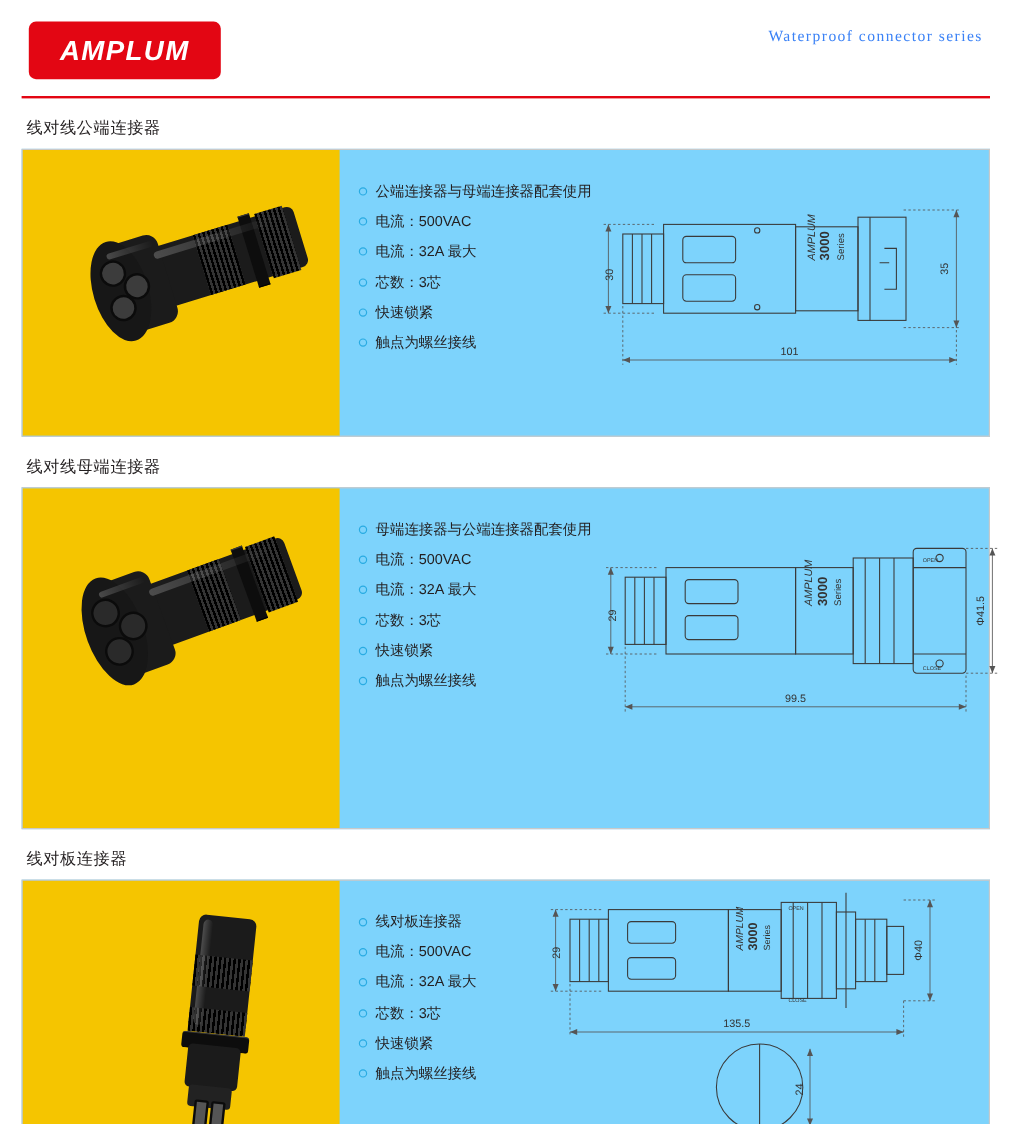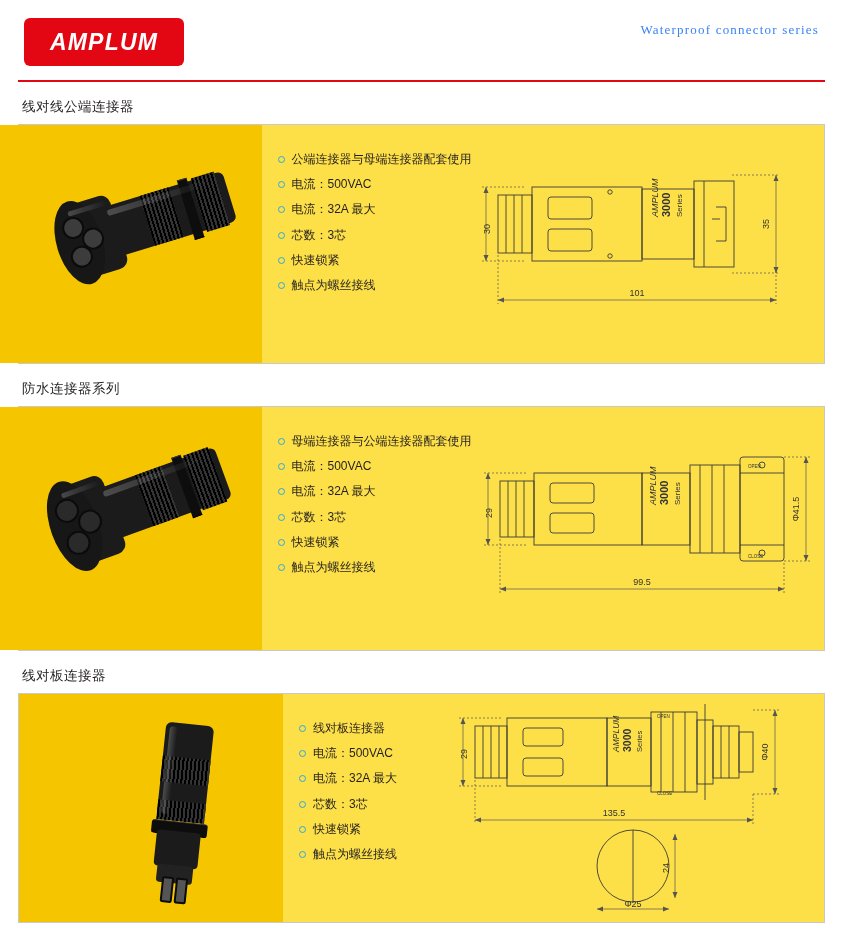--- a/index.html
+++ b/index.html
@@ -73,25 +73,24 @@
     font-weight: normal;
     color: #231f20;
     margin: 16px 0 8px 4px;
     letter-spacing: 0.5px;
   }
   .panel {
     position: relative;
     height: 240px;
     border: 1px solid #c9c9c9;
     box-sizing: border-box;
-    background: #fde047;
+    background: #7dd3fc;
     display: flex;
-    justify-content: center;
-  }
-  .panel.tall { height: 245px; }
+  }
+  .panel.tall { height: 285px; }
   .panel.extra { height: 230px; }
 
   .photo-cell {
     width: 264px;
     background: #f5c500;
     position: relative;
     overflow: hidden;
     flex: 0 0 264px;
   }
   .spec-cell {
@@ -269,21 +268,21 @@
           <path d="M22 175 l6 -2.5 v5 z" fill="#555" stroke="none"></path>
           <path d="M300 175 l-6 -2.5 v5 z" fill="#555" stroke="none"></path>
         </g>
         <text x="161" y="171" font-size="9" fill="#333" text-anchor="middle">101</text>
       </svg>
     </div>
   </div>
 </div>
 
 <div class="section">
-  <div class="section-title">防水连接器系列</div>
+  <div class="section-title">线对线母端连接器</div>
   <div class="panel tall">
 
     <div class="photo-cell">
       <div class="conn" style="left:58px; top:38px; width:190px; height:170px;">
         <div style="position:absolute; left:0; top:0; width:190px; height:170px; transform:rotate(-20deg); transform-origin:12% 60%;">
           <div class="barrel" style="left:60px; top:54px; width:124px; height:54px; border-radius:6px;"></div>
           <div class="knurl" style="left:100px; top:54px; width:28px; height:54px;"></div>
           <div class="knurl" style="left:152px; top:52px; width:26px; height:58px;"></div>
           <div class="ring" style="left:140px; top:50px; width:10px; height:62px; background:#0d0d0d;"></div>
           <div class="barrel" style="left:20px; top:40px; width:48px; height:82px; border-radius:10px;"></div>

